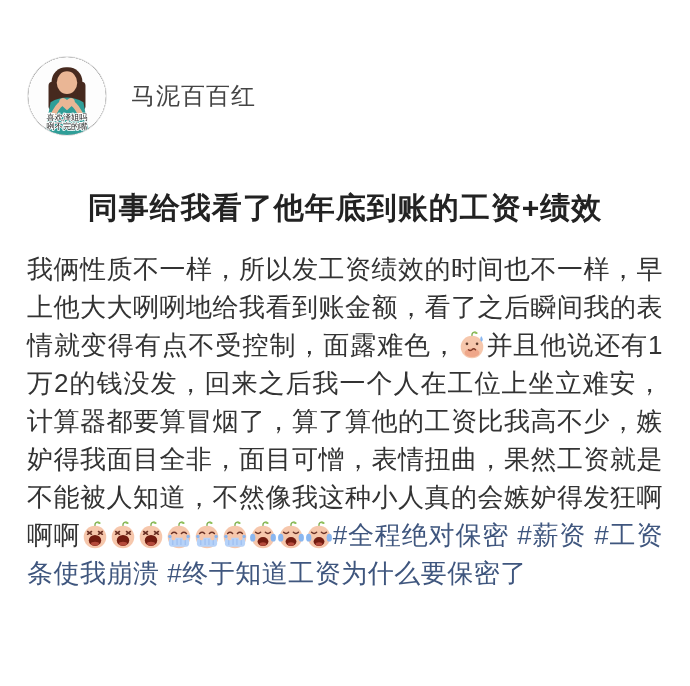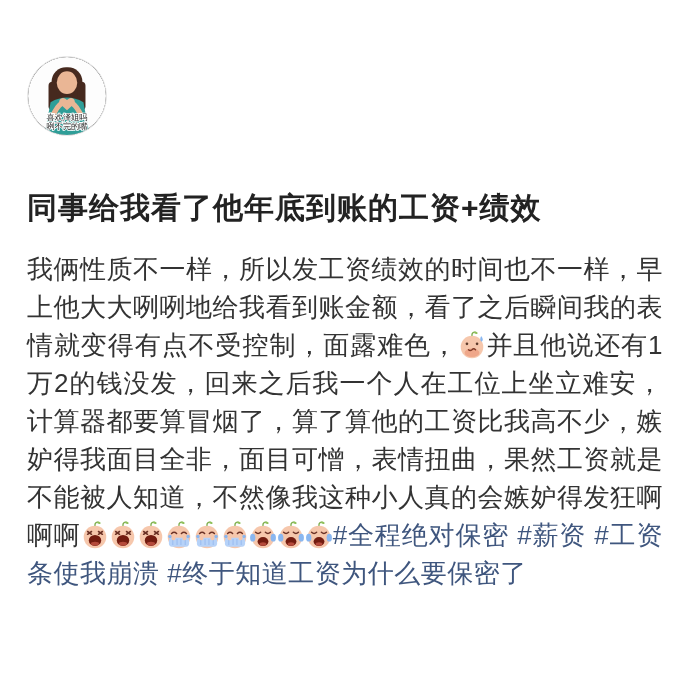--- a/index.html
+++ b/index.html
@@ -20,21 +20,21 @@
     border:1px solid #ececec;overflow:hidden;flex:0 0 auto;
     background:#737373;
   }
   .avatar svg{display:block;width:100%;height:100%;}
   .username{
     font-size:24px;color:#444;letter-spacing:1px;
   }
   .post-title{
     margin:54px 0 0 0;
     font-size:30px;font-weight:bold;color:#222;
-    letter-spacing:1px;line-height:36px;
+    letter-spacing:1px;line-height:36px;text-align:center;
   }
   .post-content{
     margin:24px 0 0 0;
     width:636px;
     font-size:26px;color:#333;
     line-height:38px;letter-spacing:0.5px;
     text-align:justify;
     word-break:break-word;
   }
   .hashtag{color:var(--hashtag,#3f567e);cursor:pointer;}
@@ -68,20 +68,21 @@
 
           <path d="M16 76 L22 44 Q38 35 54 44 L60 76 Z" fill="#2f9e98"></path>
 
           <path d="M24 58 Q28 48 33 45 M52 58 Q48 48 43 45" stroke="#eab695" stroke-width="5" fill="none" stroke-linecap="round"></path>
           <path d="M38 52 L31.8 46.2 Q29 43.4 31.8 40.8 Q34.6 38.4 38 42 Q41.4 38.4 44.2 40.8 Q47 43.4 44.2 46.2 Z" fill="#eab695"></path>
 
           <text x="38" y="61" class="avatar-caption">喜欢泽姐吗</text>
           <text x="38" y="70" class="avatar-caption">咧不完的嘴</text>
         </svg>
       </div>
+      <div class="username">马泥百百红</div>
     </div>
 
     <h1 class="post-title">同事给我看了他年底到账的工资+绩效</h1>
 
     <p class="post-content">我俩性质不一样，所以发工资绩效的时间也不一样，早上他大大咧咧地给我看到账金额，看了之后瞬间我的表情就变得有点不受控制，面露难色，<span class="emoji"><svg viewBox="0 0 36 36" xmlns="http://www.w3.org/2000/svg">
             <circle cx="18" cy="20.5" r="14.5" fill="#f6c7ac"></circle>
             <path d="M18 5.6C17.6 3 19.5 1.3 21.8 1.5" fill="none" stroke="#7fae4e" stroke-width="1.8" stroke-linecap="round"></path>
             <ellipse cx="23" cy="2.3" rx="2.4" ry="1.4" fill="#8fc05a" transform="rotate(18 23 2.3)"></ellipse>
             <ellipse cx="18" cy="28" rx="9.5" ry="5.5" fill="#eda184" opacity="0.85"></ellipse>
             <circle cx="11.5" cy="16.5" r="1.7" fill="#5d3a2b"></circle>

